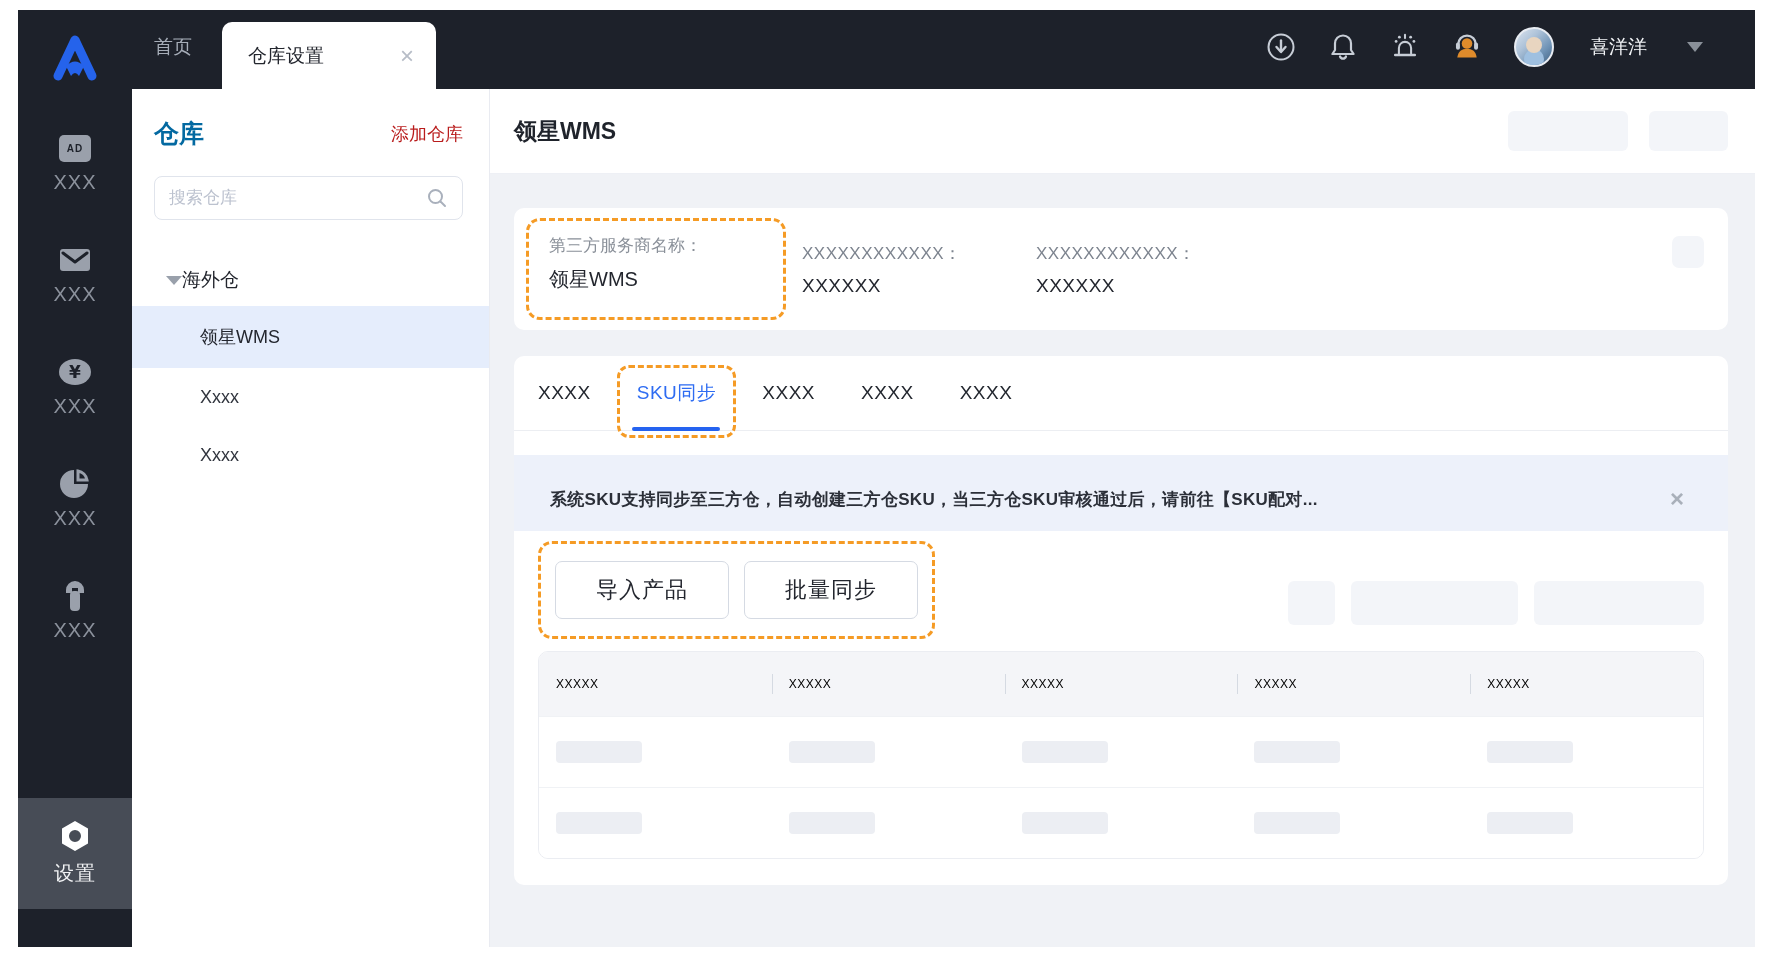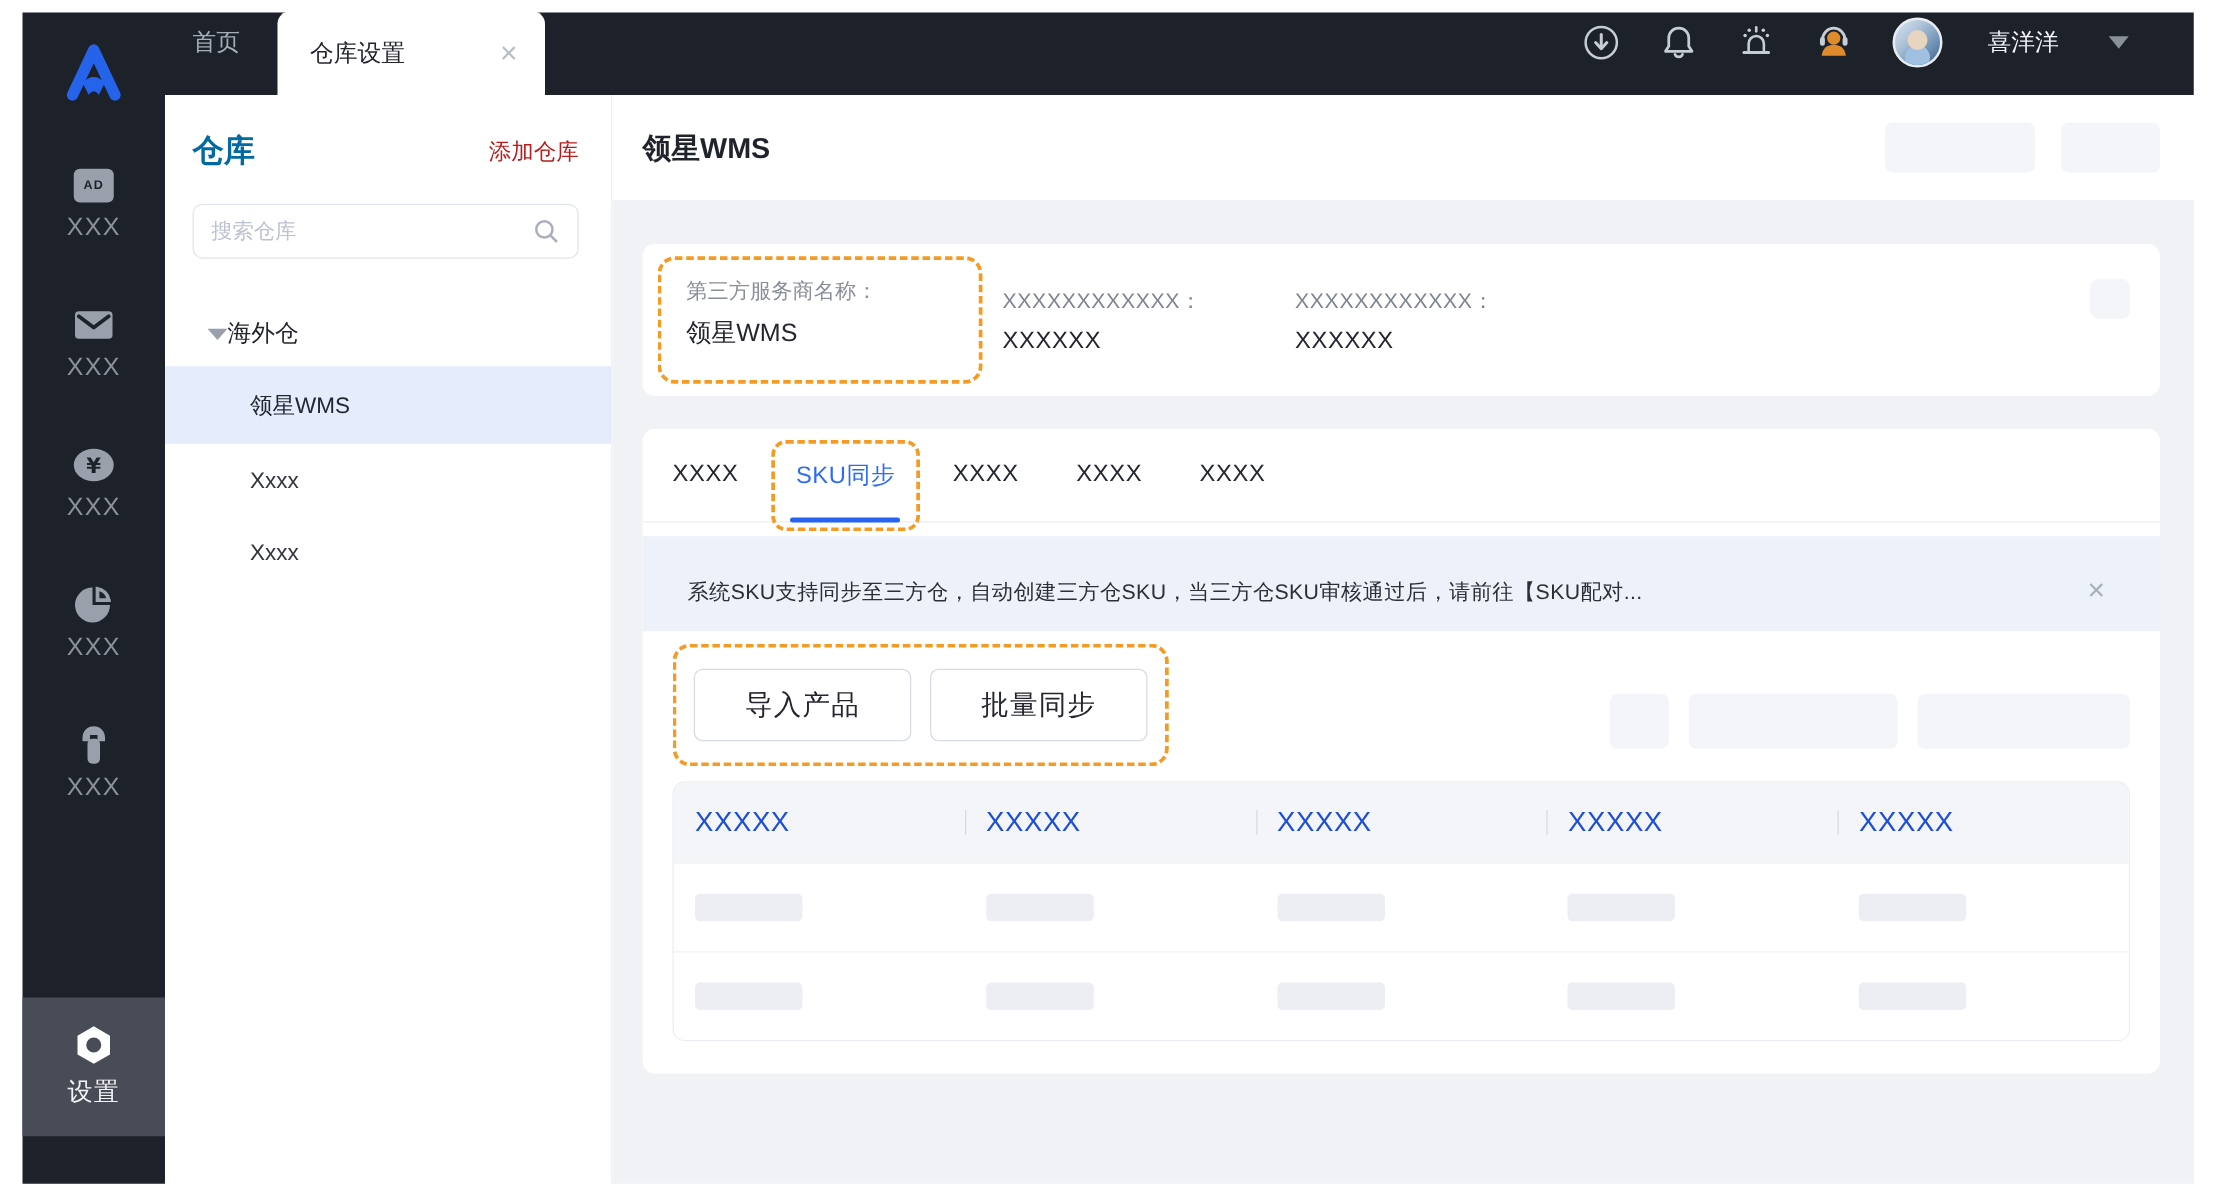--- a/index.html
+++ b/index.html
@@ -15,21 +15,21 @@
   .side-icon { width:34px; height:32px; display:flex; align-items:center; justify-content:center; }
   .side-label { color:#8b919c; font-size:20px; letter-spacing:1px; }
   .ad-badge { width:32px; height:27px; background:#9aa0ab; border-radius:5px; color:#1d212a; font-size:10px; font-weight:bold; display:flex; align-items:center; justify-content:center; letter-spacing:1px; }
   .side-settings { margin-top:auto; margin-bottom:38px; width:114px; padding:22px 0 22px; background:#474c56; display:flex; flex-direction:column; align-items:center; gap:8px; cursor:pointer; }
   .side-settings .side-label { color:#f2f3f5; }
 
   
   .right-col { flex:1; display:flex; flex-direction:column; min-width:0; }
 
   
-  .topbar { height:66px; background:#1d212a; display:flex; align-items:flex-end; flex-shrink:0; }
+  .topbar { height:79px; background:#1d212a; display:flex; align-items:flex-end; flex-shrink:0; }
   .tab-home { height:85px; display:flex; align-items:center; padding:0 30px 0 22px; color:#a6adb8; font-size:19px; cursor:pointer; }
   .tab-active { height:67px; width:214px; background:#ffffff; border-radius:10px 10px 0 0; display:flex; align-items:center; justify-content:space-between; padding:0 22px 0 26px; color:#23262e; font-size:19px; cursor:pointer; }
   .tab-close { color:#b7bdc7; font-size:24px; line-height:1; cursor:pointer; }
   .top-actions { margin-left:auto; height:85px; display:flex; align-items:center; gap:32px; padding-right:52px; }
   .top-icon { width:30px; height:30px; display:flex; align-items:center; justify-content:center; cursor:pointer; }
   .avatar { width:40px; height:40px; border-radius:50%; background:linear-gradient(135deg,#dce4ee 0%,#aec3d9 35%,#6e92b5 70%,#3f5f80 100%); border:2px solid #e8ecf2; cursor:pointer; overflow:hidden; position:relative; }
   .avatar::after { content:""; position:absolute; left:10px; top:8px; width:16px; height:16px; border-radius:50%; background:#e8d5c0; box-shadow:0 14px 0 2px #9fc0e0; }
   .user-name { color:#f2f4f7; font-size:19px; margin-left:4px; }
   .caret-down { width:0; height:0; border-left:8px solid transparent; border-right:8px solid transparent; border-top:10px solid #8a9099; margin-left:8px; cursor:pointer; }
 
@@ -70,36 +70,36 @@
   .info-ph { position:absolute; right:24px; top:28px; width:32px; height:32px; border-radius:7px; }
 
   
   .tab-card { margin-top:26px; background:#fff; border-radius:10px; overflow:visible; }
   .tabrow { height:75px; display:flex; align-items:center; padding:0 24px; gap:46px; border-bottom:1px solid #ecEEf2; border-bottom:1px solid #eceef2; position:relative; }
   .tab { font-size:19px; color:#23272f; cursor:pointer; letter-spacing:.5px; position:relative; height:75px; display:flex; align-items:center; }
   .tab.active { color:#2e6cf2; }
   .tab.active .tab-underline { position:absolute; left:50%; transform:translateX(-50%); bottom:0; width:88px; height:4px; border-radius:2px; background:#2563f0; }
   .tab-dash { position:absolute; left:-20px; right:-20px; top:9px; bottom:-7px; border:3px dashed #f59b25; border-radius:12px; pointer-events:none; z-index:2; }
 
-  .alert { margin-top:11px; height:76px; background:#edf1fa; display:flex; align-items:center; padding:12px 44px 0 36px; }
+  .alert { margin-top:24px; height:76px; background:#edf1fa; display:flex; align-items:center; padding:12px 44px 0 36px;font-weight:bold; }
   .alert-text { font-size:17px; color:#2b2f38; letter-spacing:.3px; flex:1; white-space:nowrap; overflow:hidden; }
   .alert-close { color:#a9b0ba; font-size:24px; line-height:1; cursor:pointer; margin-left:18px; }
 
   .card-body { padding:10px 24px 26px 24px; }
   .actions-row { display:flex; align-items:flex-start; }
   .actions-dashed { border:3px dashed #f59b25; border-radius:14px; padding:17px 14px; display:flex; gap:15px; }
   .act-btn { background:#fff; border:1px solid #d5dae3; border-radius:7px; height:58px; padding:0 40px; font-size:22px; color:#23262e; font-family:inherit; cursor:pointer; letter-spacing:1px; }
   .ph-group { margin-left:auto; display:flex; gap:16px; align-self:flex-end; margin-bottom:14px; }
   .ph-s { width:47px; height:44px; }
   .ph-m { width:167px; height:44px; }
   .ph-l { width:170px; height:44px; }
 
   .table { margin-top:12px; border:1px solid #ebedf2; border-radius:10px; overflow:hidden; }
   .thead { display:flex; background:#f4f5f8; height:64px; align-items:center; }
-  .th { width:20%; position:relative; padding-left:17px; font-size:22px; color:#1d4ed8; letter-spacing:.5px; }
+  .th { width:20%; position:relative; padding-left:17px; font-size:12px; color:#000000; letter-spacing:.5px; }
   .th + .th::before { content:""; position:absolute; left:0; top:50%; transform:translateY(-50%); width:1px; height:20px; background:#d5dae2; }
   .trow { display:flex; height:71px; align-items:center; background:#fff; border-top:1px solid #f0f2f5; }
   .td { width:20%; padding-left:17px; }
   .bar { width:86px; height:22px; background:#eceef3; border-radius:4px; }
 </style>
 </head>
 <body>
 
 <div class="page">
 <div class="frame">

